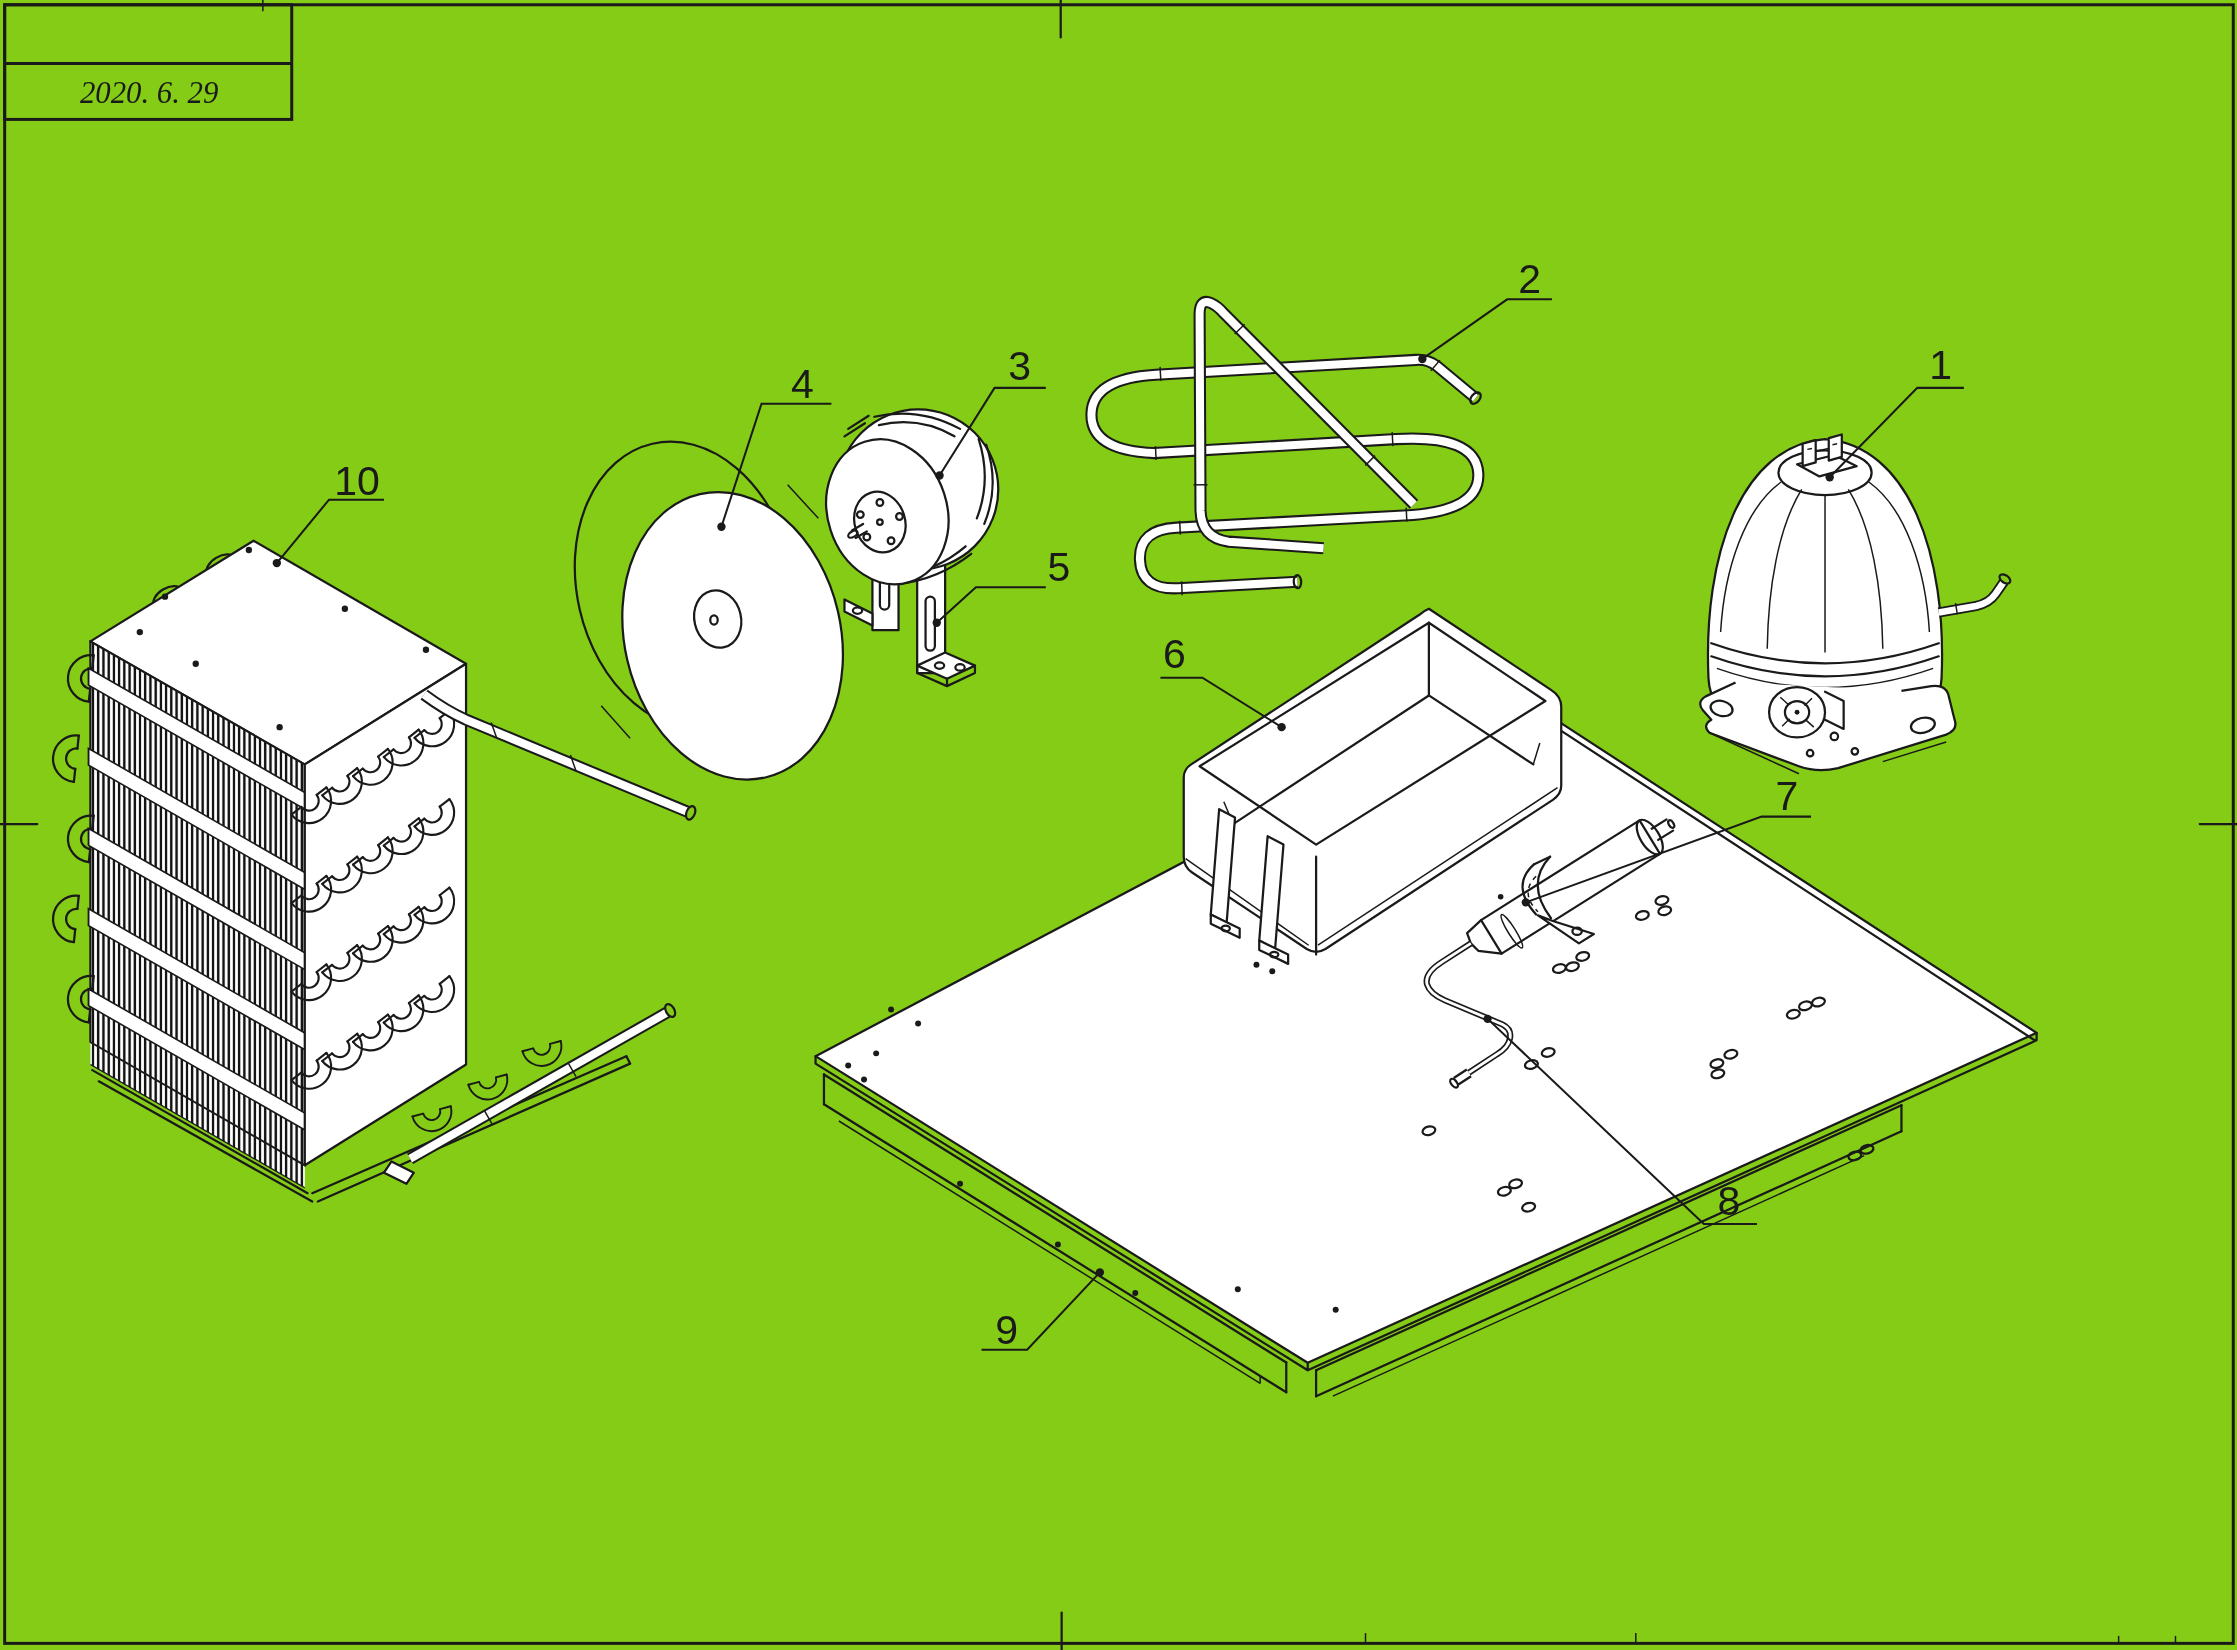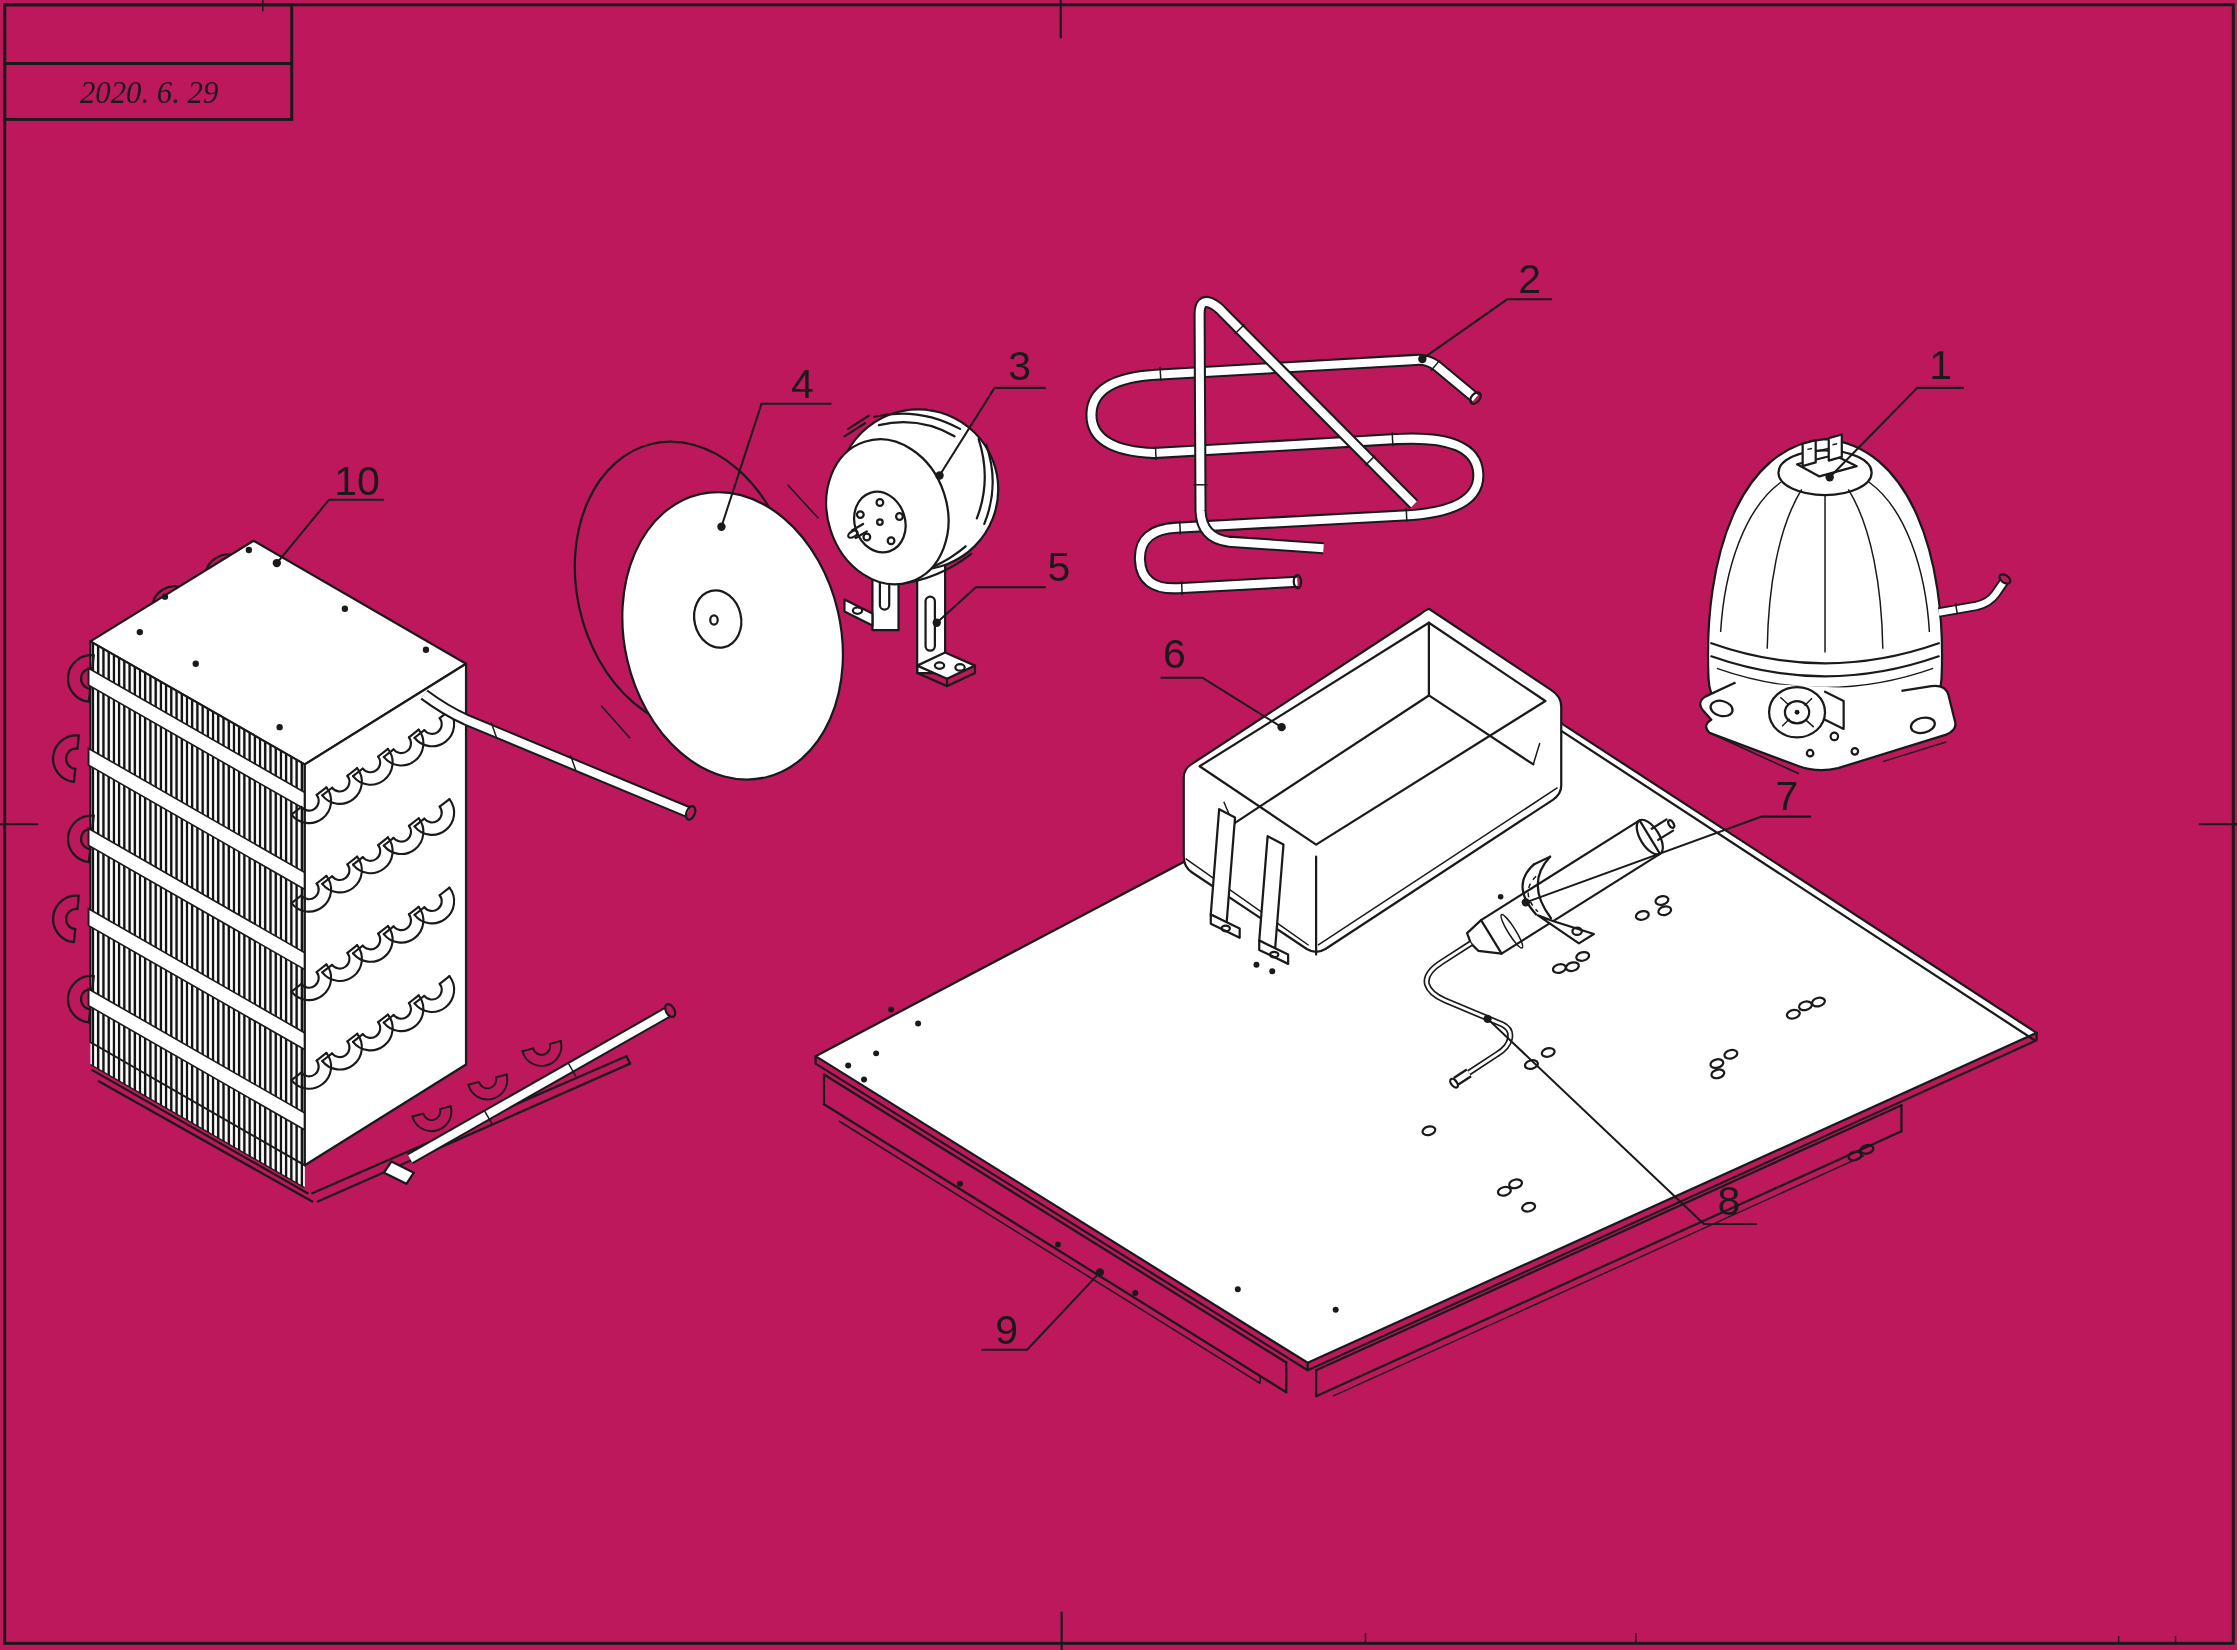--- a/index.html
+++ b/index.html
@@ -1,16 +1,16 @@
 <!DOCTYPE html>
 <html style="font-size:15px"><head>
 <meta charset="utf-8">
 <style>
   html,body{margin:0;padding:0;background:#e8e8e8;}
-  .sheet{width:2237px;height:1650px;background:#be185d;position:relative;font-family:"Liberation Sans",sans-serif;}
+  .sheet{width:2237px;height:1650px;background:#84cc16;position:relative;font-family:"Liberation Sans",sans-serif;}
   svg{display:block;}
   .ln{fill:none;stroke:#1a1a1a;stroke-width:2.4;stroke-linejoin:round;stroke-linecap:round;}
   .thin{fill:none;stroke:#1a1a1a;stroke-width:1.6;}
   .fw{fill:#ffffff;stroke:#1a1a1a;stroke-width:2.4;stroke-linejoin:round;}
   .solid{fill:#1a1a1a;stroke:none;}
   .frame{fill:none;stroke:#1a1a1a;stroke-width:3.2;}
   .tubeO{fill:none;stroke:#1a1a1a;stroke-width:13;stroke-linejoin:round;stroke-linecap:butt;}
   .tubeI{fill:none;stroke:#ffffff;stroke-width:8.6;stroke-linejoin:round;stroke-linecap:butt;}
   .capO{fill:none;stroke:#1a1a1a;stroke-width:6.6;stroke-linecap:butt;}
   .capI{fill:none;stroke:#ffffff;stroke-width:3;stroke-linecap:butt;}

